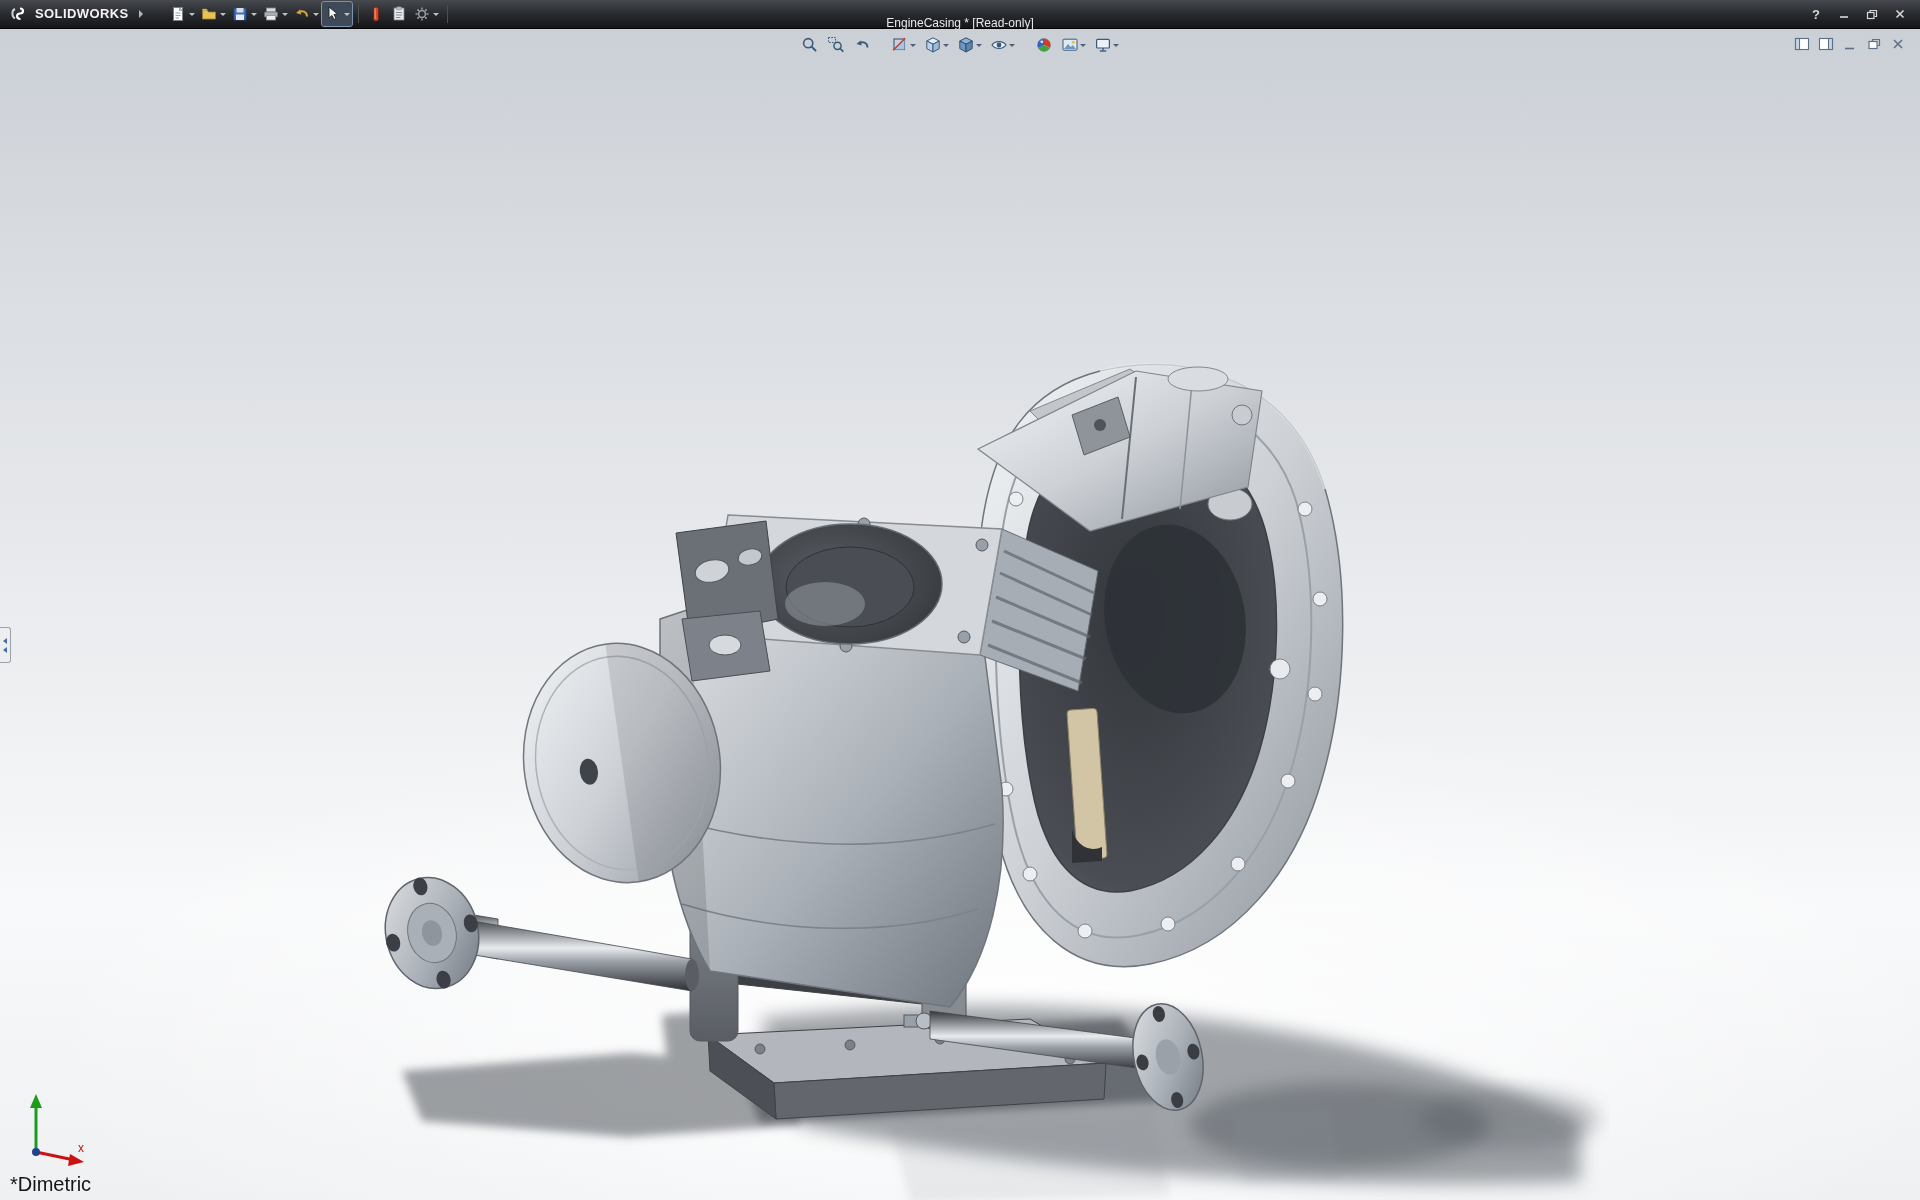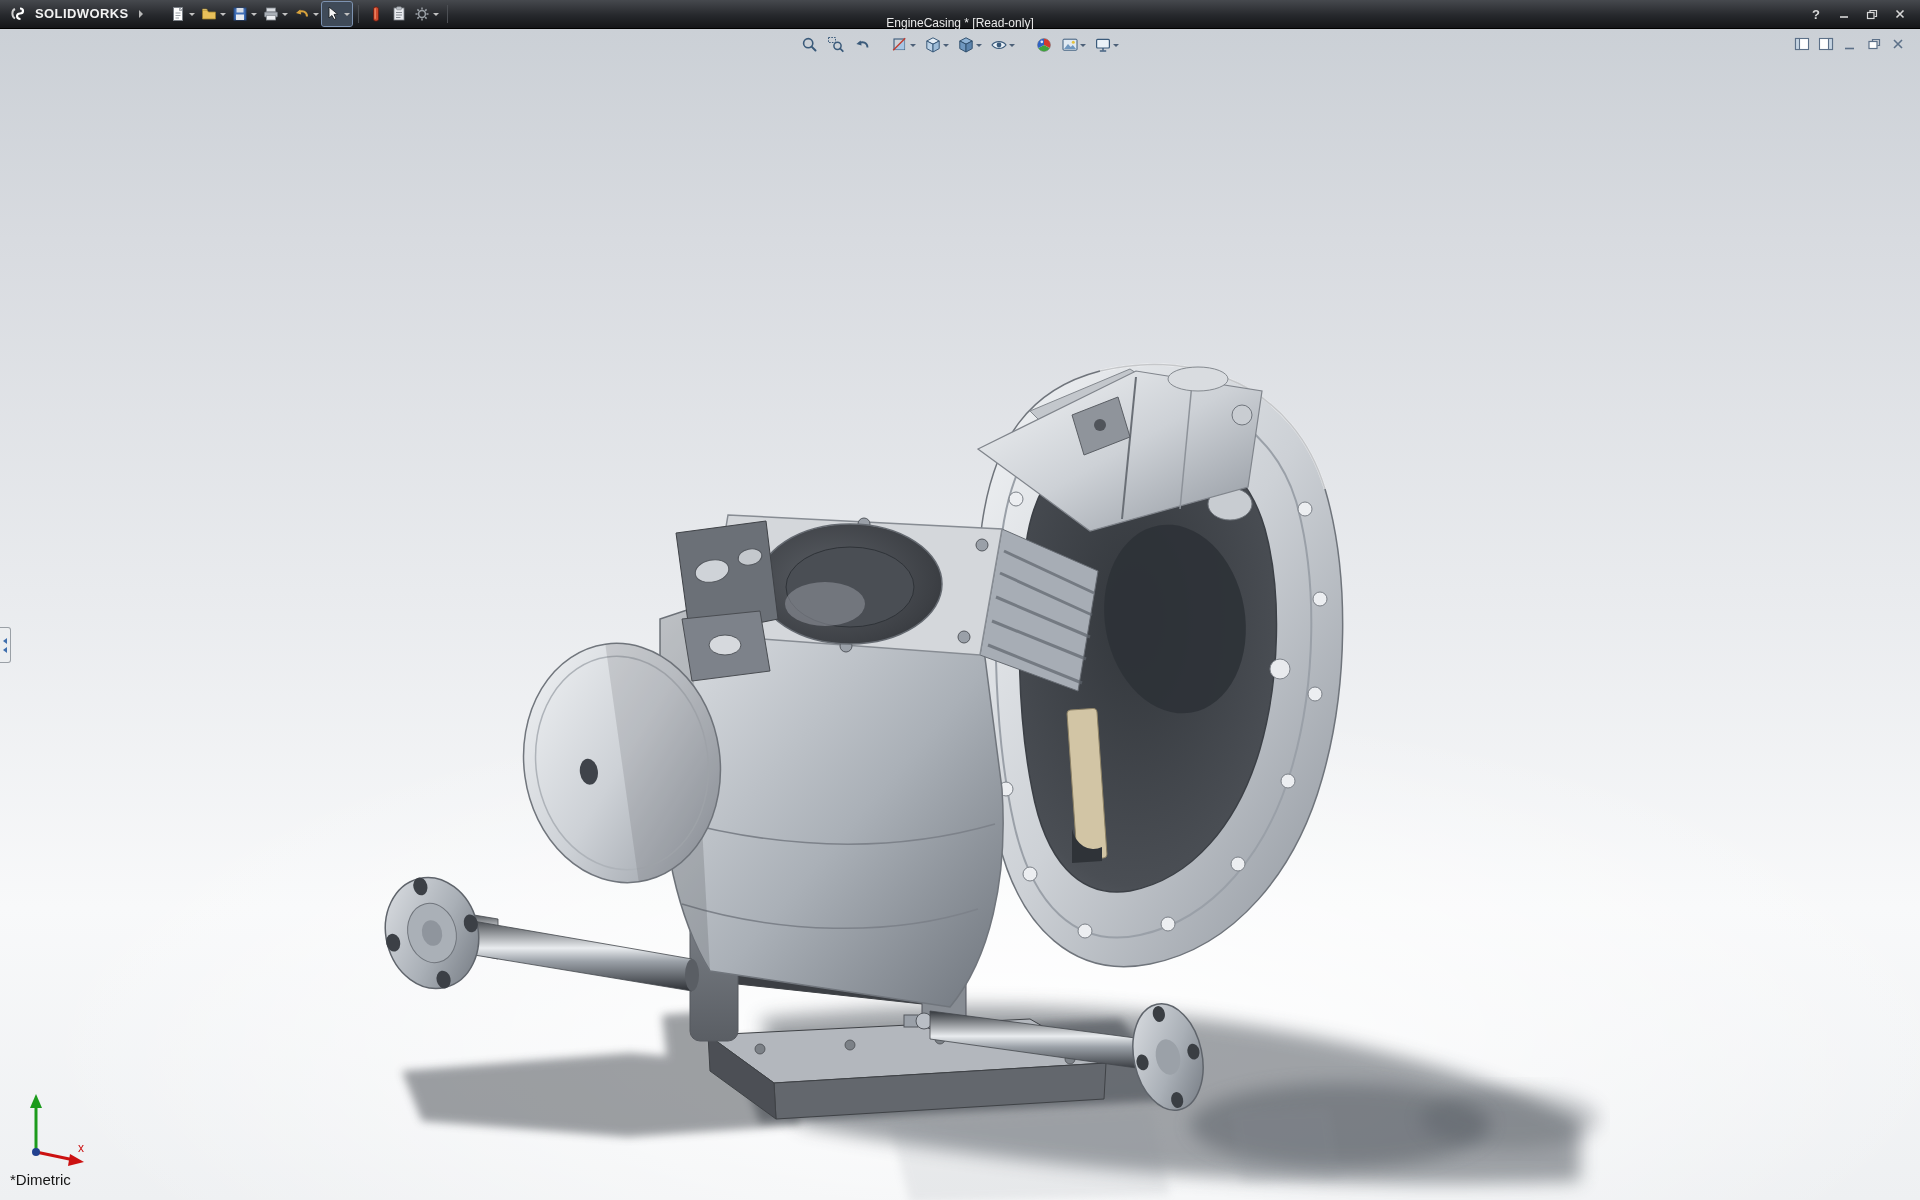--- a/index.html
+++ b/index.html
@@ -44,21 +44,21 @@
   .dc-btn { width: 20px; height: 18px; display: flex; align-items: center; justify-content: center; }
 
   .collapsed-tab { position: absolute; left: 0; top: 598px; width: 11px; height: 36px;
     background: #eceef0; border: 1px solid #9aa0a6; border-left: none; border-radius: 0 3px 3px 0;
     display: flex; flex-direction: column; justify-content: center; align-items: center; gap: 3px; }
   .tab-arrow { width: 0; height: 0; border-right: 4px solid #3f6fae;
     border-top: 3px solid transparent; border-bottom: 3px solid transparent; }
 
   .model-svg { position: absolute; left: 330px; top: 290px; width: 1280px; height: 900px; }
   .triad-svg { position: absolute; left: 16px; bottom: 30px; width: 84px; height: 84px; }
-  .orientation-label { position: absolute; left: 10px; bottom: 12px; font-size: 15px; color: #151515; }
+  .orientation-label { position: absolute; left: 10px; bottom: 4px; font-size: 20px; color: #151515; }
 </style>
 </head>
 <body>
 
 <div class="app">
 
   <header class="titlebar">
     <div class="brand">
       <svg width="22" height="16" viewBox="0 0 22 16">
         <path d="M7,3 C3.5,4.5 3.5,10.5 7,12.5" stroke="#cfcfcf" stroke-width="2" fill="none"></path>

